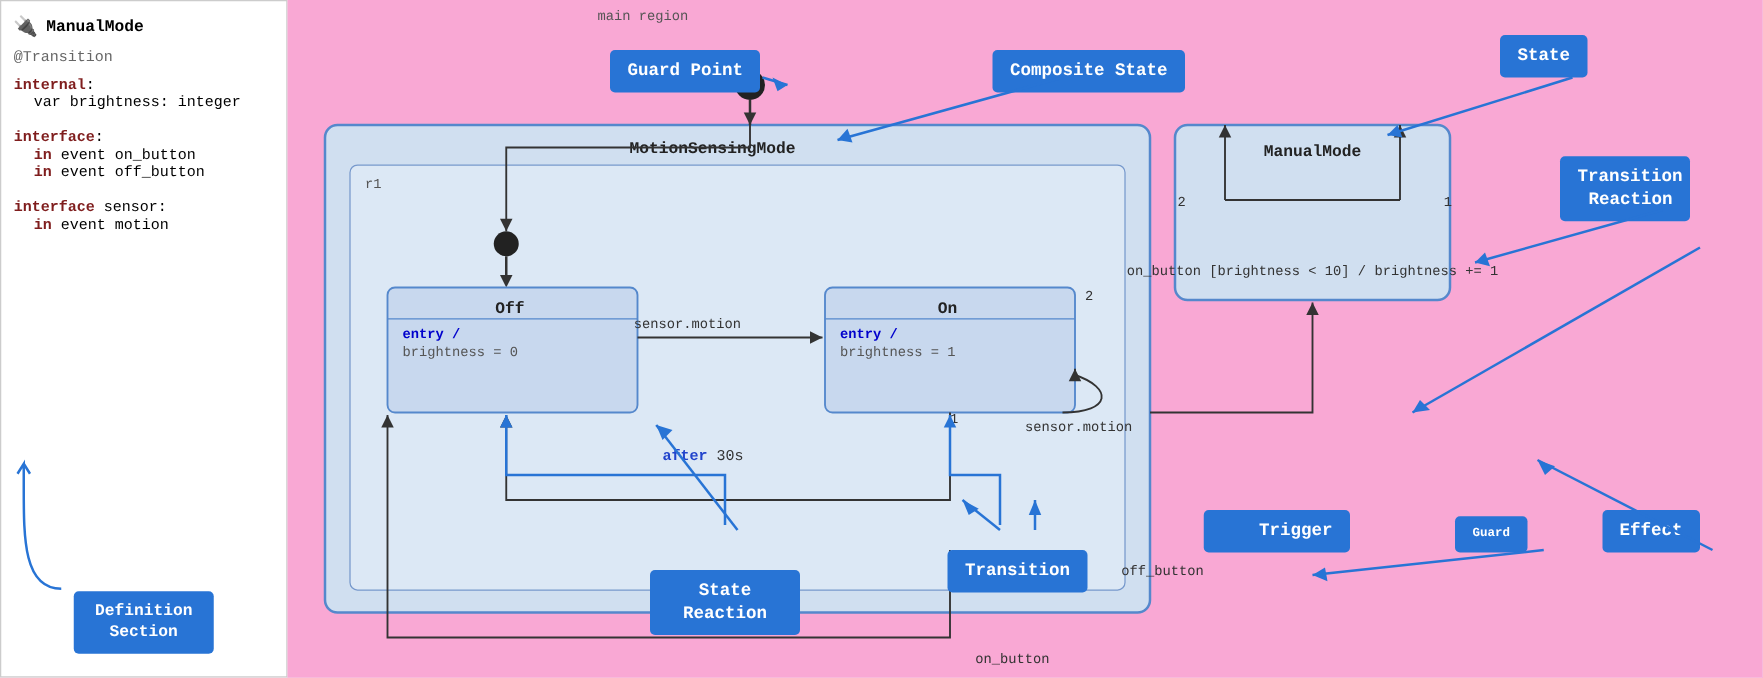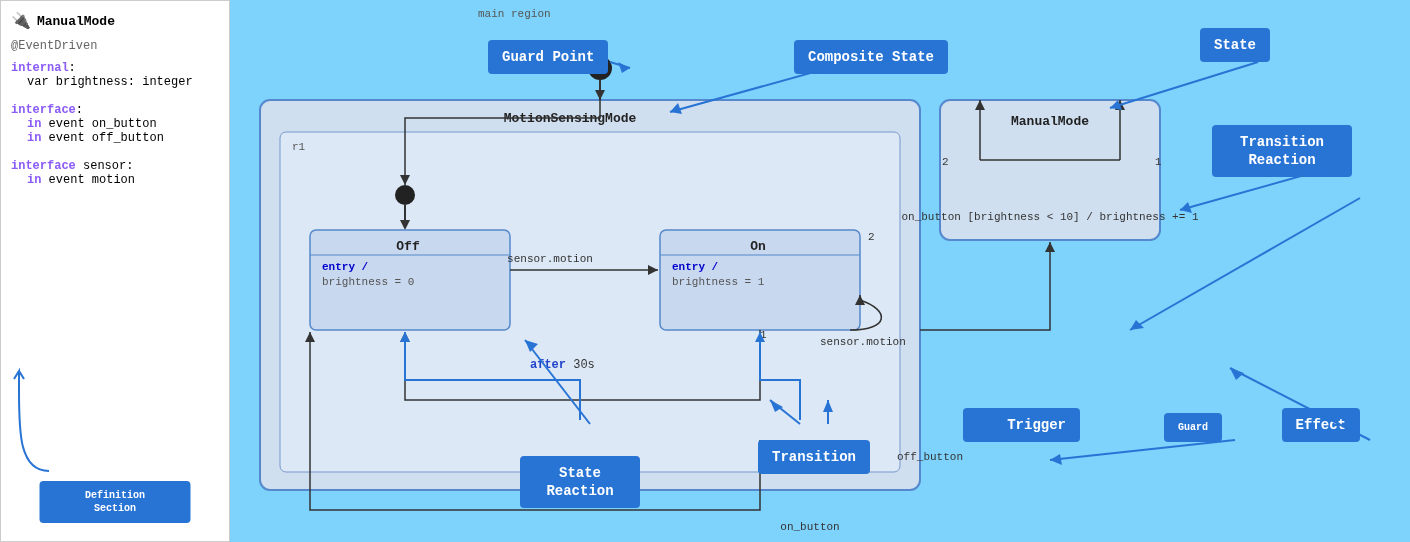--- a/index.html
+++ b/index.html
@@ -12,42 +12,42 @@
       background: white;
       border: 1px solid #ccc;
       padding: 10px;
       position: relative;
       display: flex;
       flex-direction: column;
     }
     .left-title { font-size: 13px; font-weight: bold; margin-bottom: 8px; display: flex; align-items: center; gap: 6px; }
     .left-title .icon { color: #4a8; font-size: 16px; }
     .annotation { color: #666; font-size: 12px; margin-bottom: 8px; }
-    .keyword { color: #8b5cf6; font-weight: bold; }
+    .keyword { color: #7f1d1d; font-weight: bold; }
     .section-block { margin-bottom: 14px; }
     .indent { padding-left: 16px; }
     .def-section-btn {
       position: absolute;
       bottom: 30px;
       left: 50%;
       transform: translateX(-50%);
       background: #2874d5;
       color: white;
       font-weight: bold;
       font-size: 13px;
       padding: 10px 18px;
       border-radius: 4px;
       text-align: center;
       width: 130px;
     }
 
     
     #main-area {
       flex: 1;
-      background: #7dd3fc;
+      background: #f9a8d4;
       position: relative;
       padding: 10px;
       text-decoration: underline;
     }
     .region-label { font-size: 11px; color: #555; position: absolute; top: 8px; left: 248px; }
 
     
     .label-box {
       position: absolute;
       background: #2874d5;
@@ -61,21 +61,21 @@
     }
   </style>
 </head>
 <body>
 
 <div id="left-panel">
   <div class="left-title">
     <span class="icon">🔌</span>
     <span>ManualMode</span>
   </div>
-  <div class="annotation">@EventDriven</div>
+  <div class="annotation">@Transition</div>
   <div class="section-block">
     <span class="keyword">internal</span><span>:</span>
     <div class="indent">var brightness: integer</div>
   </div>
   <div class="section-block">
     <span class="keyword">interface</span><span>:</span>
     <div class="indent">
       <span class="keyword">in</span> event on_button
     </div>
     <div class="indent">
@@ -86,21 +86,21 @@
     <span class="keyword">interface</span> sensor:
     <div class="indent">
       <span class="keyword">in</span> event motion
     </div>
   </div>
 
   <svg style="position:absolute;left:8px;bottom:60px;width:50px;height:130px;">
     <path d="M 40 120 C 10 120 10 80 10 40 L 10 20 L 5 28 M 10 20 L 15 28" stroke="#2874d5" stroke-width="2" fill="none" marker-end="none"></path>
   </svg>
 
-  <div class="label-box def-section-btn" style="position:absolute;bottom:18px;left:50%;transform:translateX(-50%);width:151px;font-size:10px;">Definition<br>Section</div>
+  <div class="label-box def-section-btn" style="position:absolute;bottom:18px;left:50%;transform:translateX(-50%);width:112px;font-size:13px;">Definition<br>Section</div>
 </div>
 
 <div id="main-area">
   <span class="region-label">main region</span>
 
   <svg width="1180" height="542" style="position:absolute;top:0;left:0;">
 
     <rect x="30" y="100" width="660" height="390" rx="10" ry="10" fill="#d0dff0" stroke="#5588cc" stroke-width="2"></rect>
     <text x="340" y="122" text-anchor="middle" font-weight="bold" font-size="13" fill="#222">MotionSensingMode</text>
 
@@ -187,21 +187,21 @@
   </div>
 
   <div class="label-box" style="left:530px;top:40px;font-size:14px;margin-left:34px;">
     <span>Composite State</span>
   </div>
 
   <div class="label-box" style="right:140px;top:28px;font-size:14px;">
     <span>State</span>
   </div>
 
-  <div class="label-box" style="right:58px;top:125px;font-size:14px;width:140px;">
+  <div class="label-box" style="right:58px;top:125px;font-size:14px;width:104px;text-align:right;">
     <span>Transition
 Reaction</span>
   </div>
 
   <div class="label-box" style="left:290px;bottom:34px;font-size:14px;width:120px;">
     <span>State
 Reaction</span>
   </div>
 
   <div class="label-box" style="left:528px;bottom:68px;font-size:14px;">

